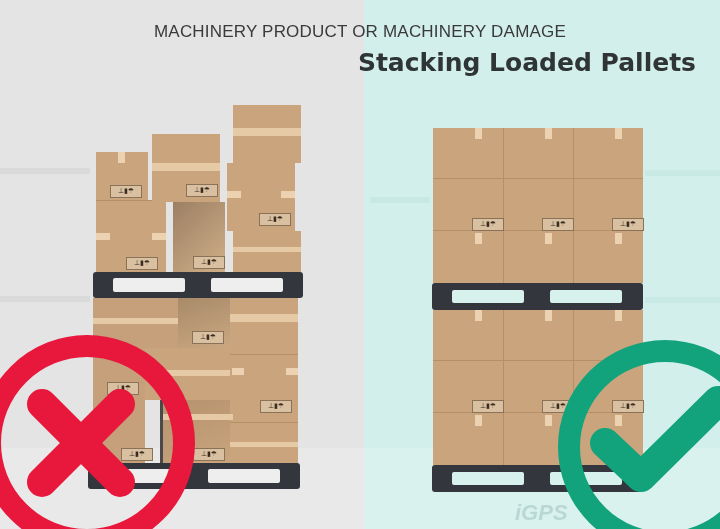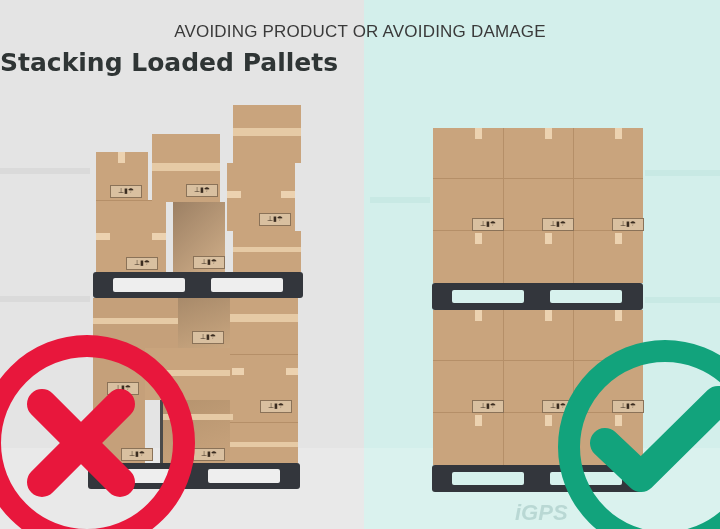--- a/index.html
+++ b/index.html
@@ -6,21 +6,21 @@
   body { width:720px; height:529px; position:relative; overflow:hidden; font-family:"Liberation Sans", sans-serif; }
   .bg-left { position:absolute; left:0; top:0; width:364px; height:529px; background:#e4e4e4; }
   .bg-right { position:absolute; left:364px; top:0; width:356px; height:529px; background:#d3efeb; }
   .rail { position:absolute; height:6px; opacity:.55; }
   .rail.l { background:#d2d2d2; }
   .rail.r { background:#bfe3de; }
   .floor-l { position:absolute; left:0; top:448px; width:364px; height:81px; background:#e9e9e9; }
   .floor-r { position:absolute; left:364px; top:448px; width:356px; height:81px; background:#daf2ee; }
   .header { position:absolute; left:0; top:0; width:720px; text-align:center; }
   .subtitle { position:absolute; top:22px; width:720px; text-align:center; font-size:17px; color:#3a3a3a; letter-spacing:.2px; }
-  .title { position:absolute; top:48px; width:696px; text-align:left; font-size:25px; font-weight:bold; color:#2f3535; font-family:"DejaVu Sans", sans-serif; }
+  .title { position:absolute; top:48px; width:696px; text-align:right; font-size:25px; font-weight:bold; color:#2f3535; font-family:"DejaVu Sans", sans-serif; }
   .box { position:absolute; background:#c9a47d; box-sizing:border-box; }
   .box.dark { background:#b89670; }
   .tape { position:absolute; background:#e6caa5; }
   .label { position:absolute; width:30px; height:11px; background:#d9c0a0; border:1px solid #8a7258; font-size:7px; line-height:10px; color:#3a2c20; text-align:center; overflow:hidden; }
   .pallet { position:absolute; background:#33363c; border-radius:3px; }
   .slot { position:absolute; border-radius:2px; }
   .pallet.l .slot { background:#eeeeee; }
   .pallet.r .slot { background:#d7f1ed; }
   .seam-v { position:absolute; width:1px; background:#b58f68; }
   .seam-h { position:absolute; height:1px; background:#b58f68; }
@@ -36,21 +36,21 @@
 
 <div class="rail l" style="left:0;top:168px;width:90px;"></div>
 <div class="rail l" style="left:0;top:296px;width:90px;"></div>
 <div class="rail r" style="left:370px;top:197px;width:60px;"></div>
 <div class="rail r" style="left:645px;top:170px;width:75px;"></div>
 <div class="rail r" style="left:645px;top:297px;width:75px;"></div>
 <div class="floor-l"></div>
 <div class="floor-r"></div>
 
 <div class="header">
-  <div class="subtitle">AVOIDING PRODUCT OR AVOIDING DAMAGE</div>
+  <div class="subtitle">MACHINERY PRODUCT OR MACHINERY DAMAGE</div>
   <div class="title">Stacking Loaded Pallets</div>
 </div>
 
 <div>
 
   <div class="box" style="left:96px;top:152px;width:52px;height:120px;">
     <div class="tab" style="left:22px;top:0;"></div>
     <div class="label" style="left:14px;top:33px;">⊥▮☂</div>
   </div>
   <div class="box" style="left:96px;top:200px;width:70px;height:72px;border-top:1px solid #b58f68;">

